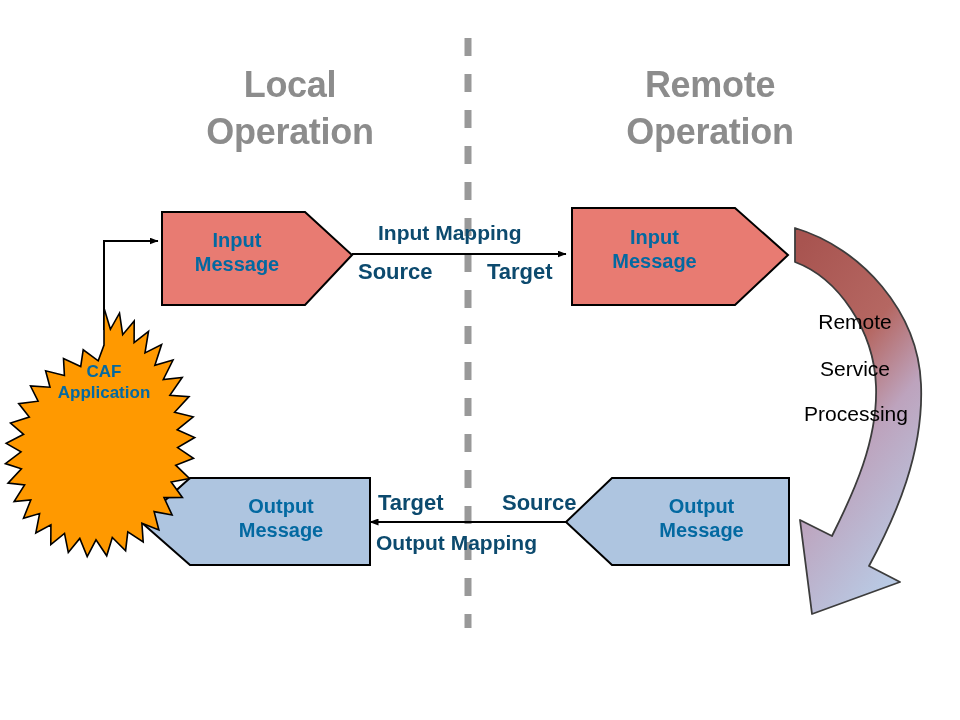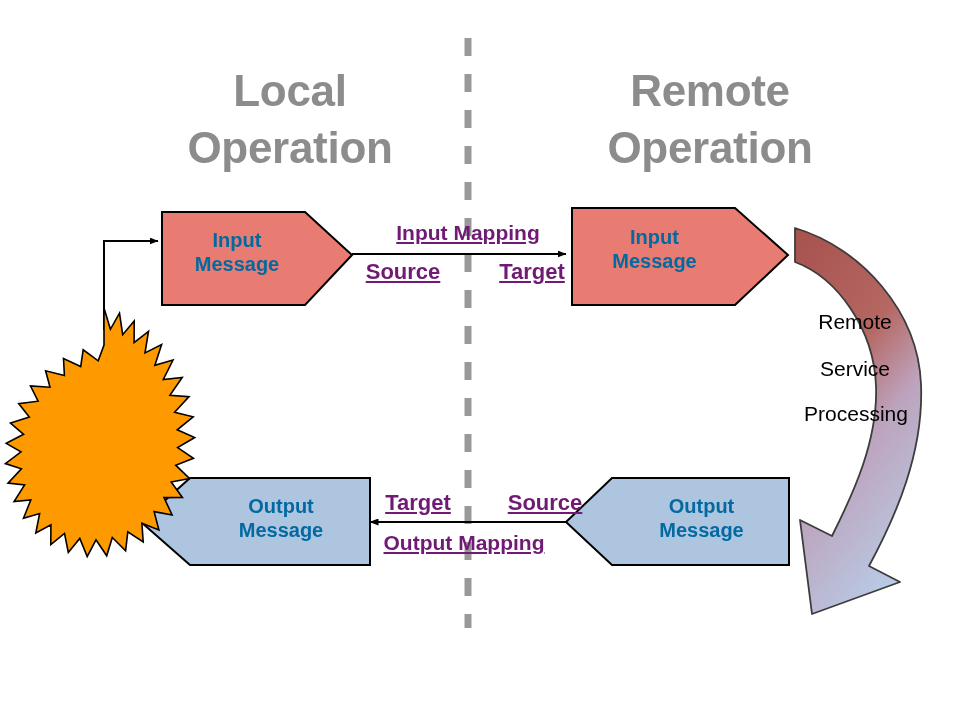--- a/index.html
+++ b/index.html
@@ -22,21 +22,21 @@
     position: absolute;
     left: 0;
     top: 0;
     width: 960px;
     height: 720px;
   }
   .hdr {
     position: absolute;
     font-family: "Liberation Sans", sans-serif;
     font-weight: bold;
-    font-size: 44px;
+    font-size: 36px;
     line-height: 1.30;
     color: #8c8c8c;
     text-align: center;
     white-space: pre-line;
     letter-spacing: -0.3px;
     user-select: none;
   }
   #hdr-local  { left: 140px; top: 62px; width: 300px; }
   #hdr-remote { left: 540px; top: 62px; width: 340px; }
 
@@ -50,25 +50,23 @@
     white-space: pre-line;
     user-select: none;
   }
   .msg-label { font-size: 20px; }
   .star-label { font-size: 17px; }
 
   .edge-label {
     position: absolute;
     font-family: "Liberation Sans", sans-serif;
     font-weight: bold;
-    color: #701a75;
-    text-align: center;
+    color: #0c4a6e;
     white-space: nowrap;
     user-select: none;
-    text-decoration: underline;
   }
   .lbl-big   { font-size: 21px; }
   .lbl-small { font-size: 22px; }
 
   .svc-label {
     position: absolute;
     font-family: "Liberation Sans", sans-serif;
     font-weight: normal;
     font-size: 21px;
     color: #000000;
@@ -143,32 +141,34 @@
 
   <div class="shape-label msg-label" style="left:572px; top:225px; width:165px;">Input
 Message</div>
 
   <div class="shape-label msg-label" style="left:192px; top:494px; width:178px;">Output
 Message</div>
 
   <div class="shape-label msg-label" style="left:614px; top:494px; width:175px;">Output
 Message</div>
 
+  <div class="shape-label star-label" style="left:19px; top:362px; width:170px;">CAF
+Application</div>
 
   <div class="edge-label lbl-big" style="left:378px; top:221px; width:180px;">Input Mapping</div>
 
   <div class="edge-label lbl-small" style="left:358px; top:259px; width:90px;">Source</div>
 
   <div class="edge-label lbl-small" style="left:487px; top:259px; width:90px;">Target</div>
 
   <div class="edge-label lbl-small" style="left:378px; top:490px; width:80px;">Target</div>
 
   <div class="edge-label lbl-small" style="left:502px; top:490px; width:86px;">Source</div>
 
-  <div class="edge-label lbl-big" style="left:368px; top:531px; width:192px;">Output Mapping</div>
+  <div class="edge-label lbl-big" style="left:376px; top:531px; width:192px;">Output Mapping</div>
 
   <div class="svc-label" style="left:790px; top:310px; width:130px;">Remote</div>
 
   <div class="svc-label" style="left:786px; top:402px; width:140px;">Processing</div>
 
   <div class="svc-label" style="left:790px; top:357px; width:130px;">Service</div>
 
 </div>
 
 </body></html>

